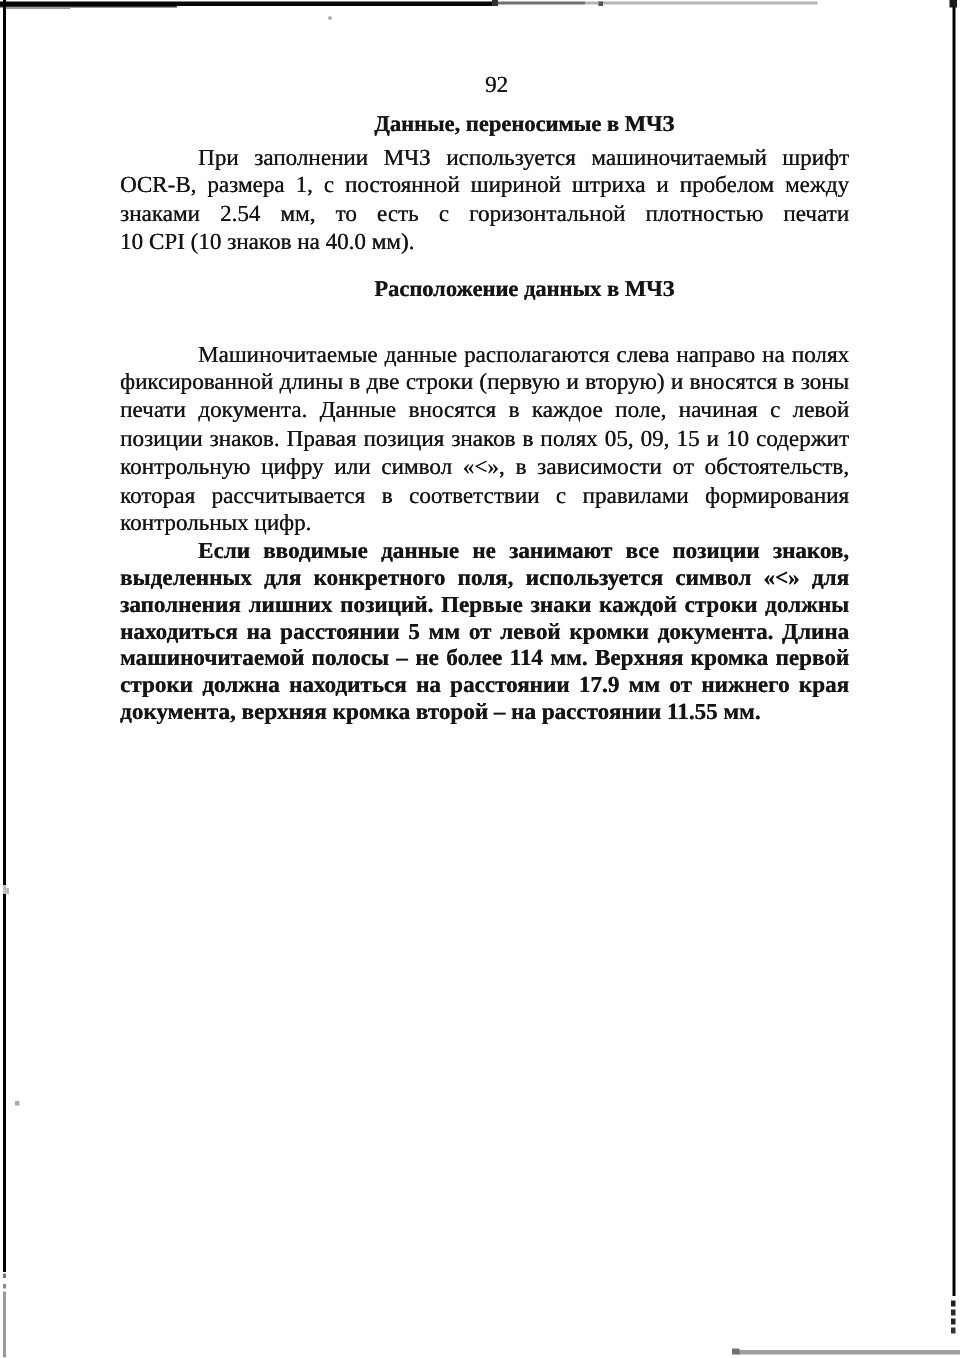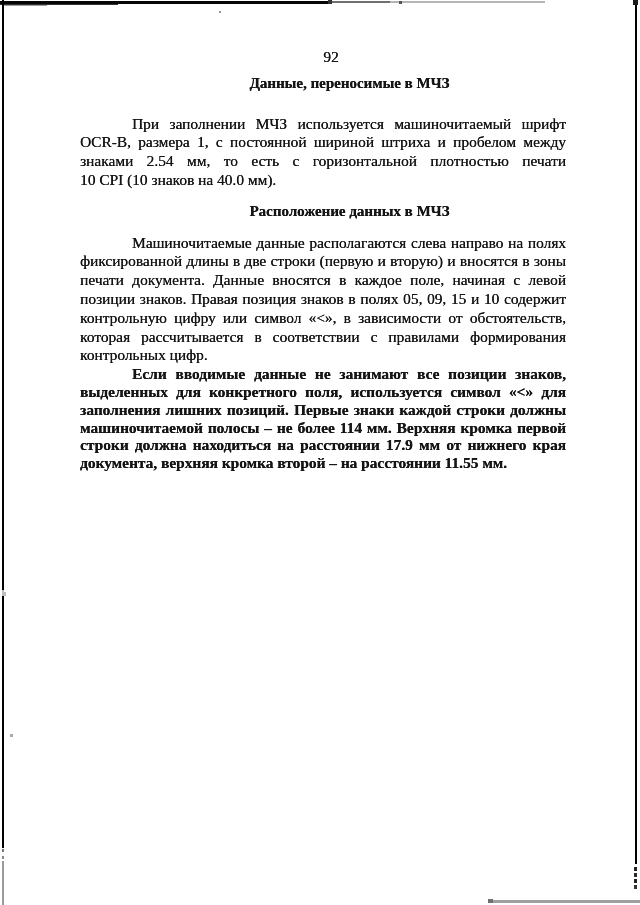--- a/index.html
+++ b/index.html
@@ -40,22 +40,22 @@
     font-weight: bold;
     font-size: 15px;
     text-align: center;
     padding-left: 53px; 
     line-height: 18.8px;
     margin: 0;
   }
   .h1 { margin-top: 7px; }
   .h2 { margin-top: 12px; }
   .para { margin: 0; }
-  .para1 { margin-top: 22px; }
-  .para2 { margin-top: 13px; }
+  .para1 { margin-top: 4px; }
+  .para2 { margin-top: 25px; }
   .para3 { margin-top: 0; line-height: 17.8px; font-weight: bold; }
   
   .tline {
     text-align: justify;
     text-align-last: justify;
     white-space: normal;
   }
   .tline.first { text-indent: 52px; }
   .tline.last { text-align-last: left; }
   
@@ -134,18 +134,19 @@
         <div class="tline">позиции знаков. Правая позиция знаков в полях 05, 09, 15 и 10 содержит</div>
         <div class="tline">контрольную цифру или символ «&lt;», в зависимости от обстоятельств,</div>
         <div class="tline">которая рассчитывается в соответствии с правилами формирования</div>
         <div class="tline last">контрольных цифр.</div>
       </div>
 
     <div class="para para3">
         <div class="tline first">Если вводимые данные не занимают все позиции знаков,</div>
         <div class="tline">выделенных для конкретного поля, используется символ «&lt;» для</div>
         <div class="tline">заполнения лишних позиций. Первые знаки каждой строки должны</div>
+        <div class="tline">находиться на расстоянии 5 мм от левой кромки документа. Длина</div>
         <div class="tline">машиночитаемой полосы – не более 114 мм. Верхняя кромка первой</div>
         <div class="tline">строки должна находиться на расстоянии 17.9 мм от нижнего края</div>
         <div class="tline last">документа, верхняя кромка второй – на расстоянии 11.55 мм.</div>
       </div>
   </div>
 </div>
 
 </body></html>

